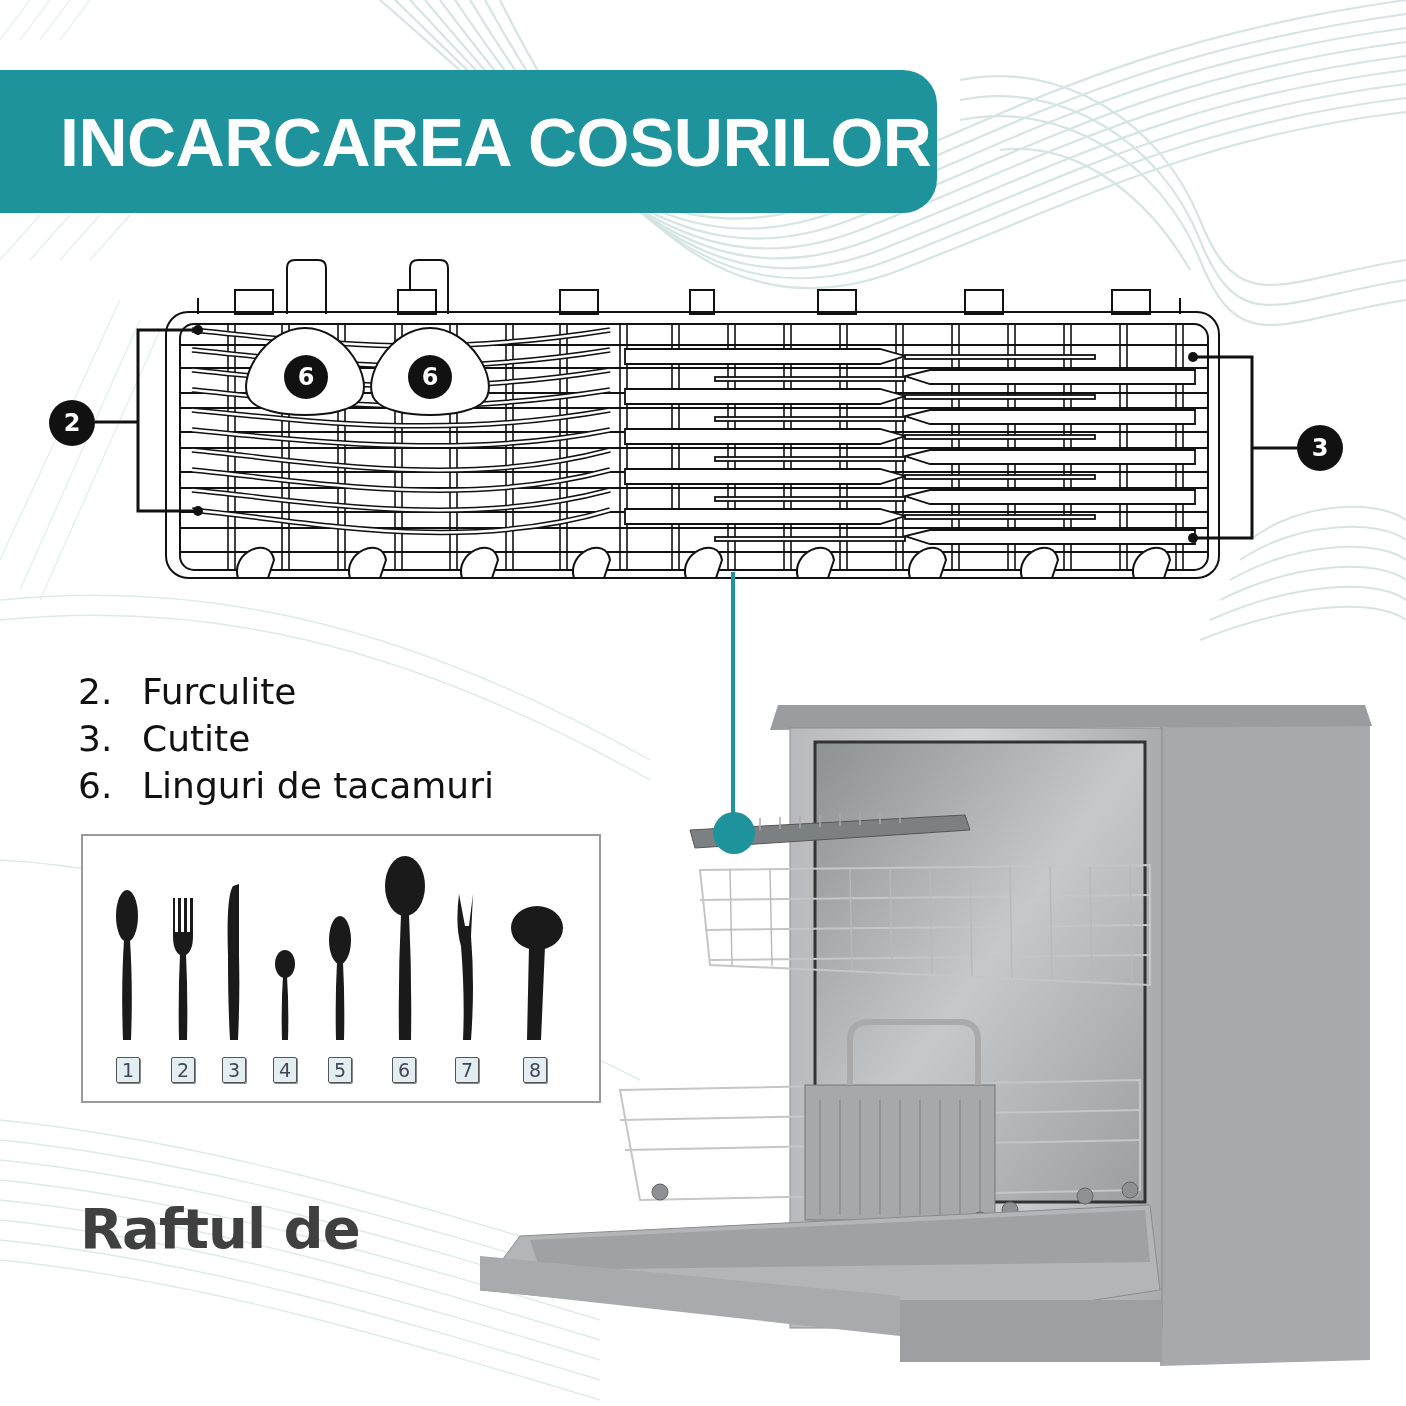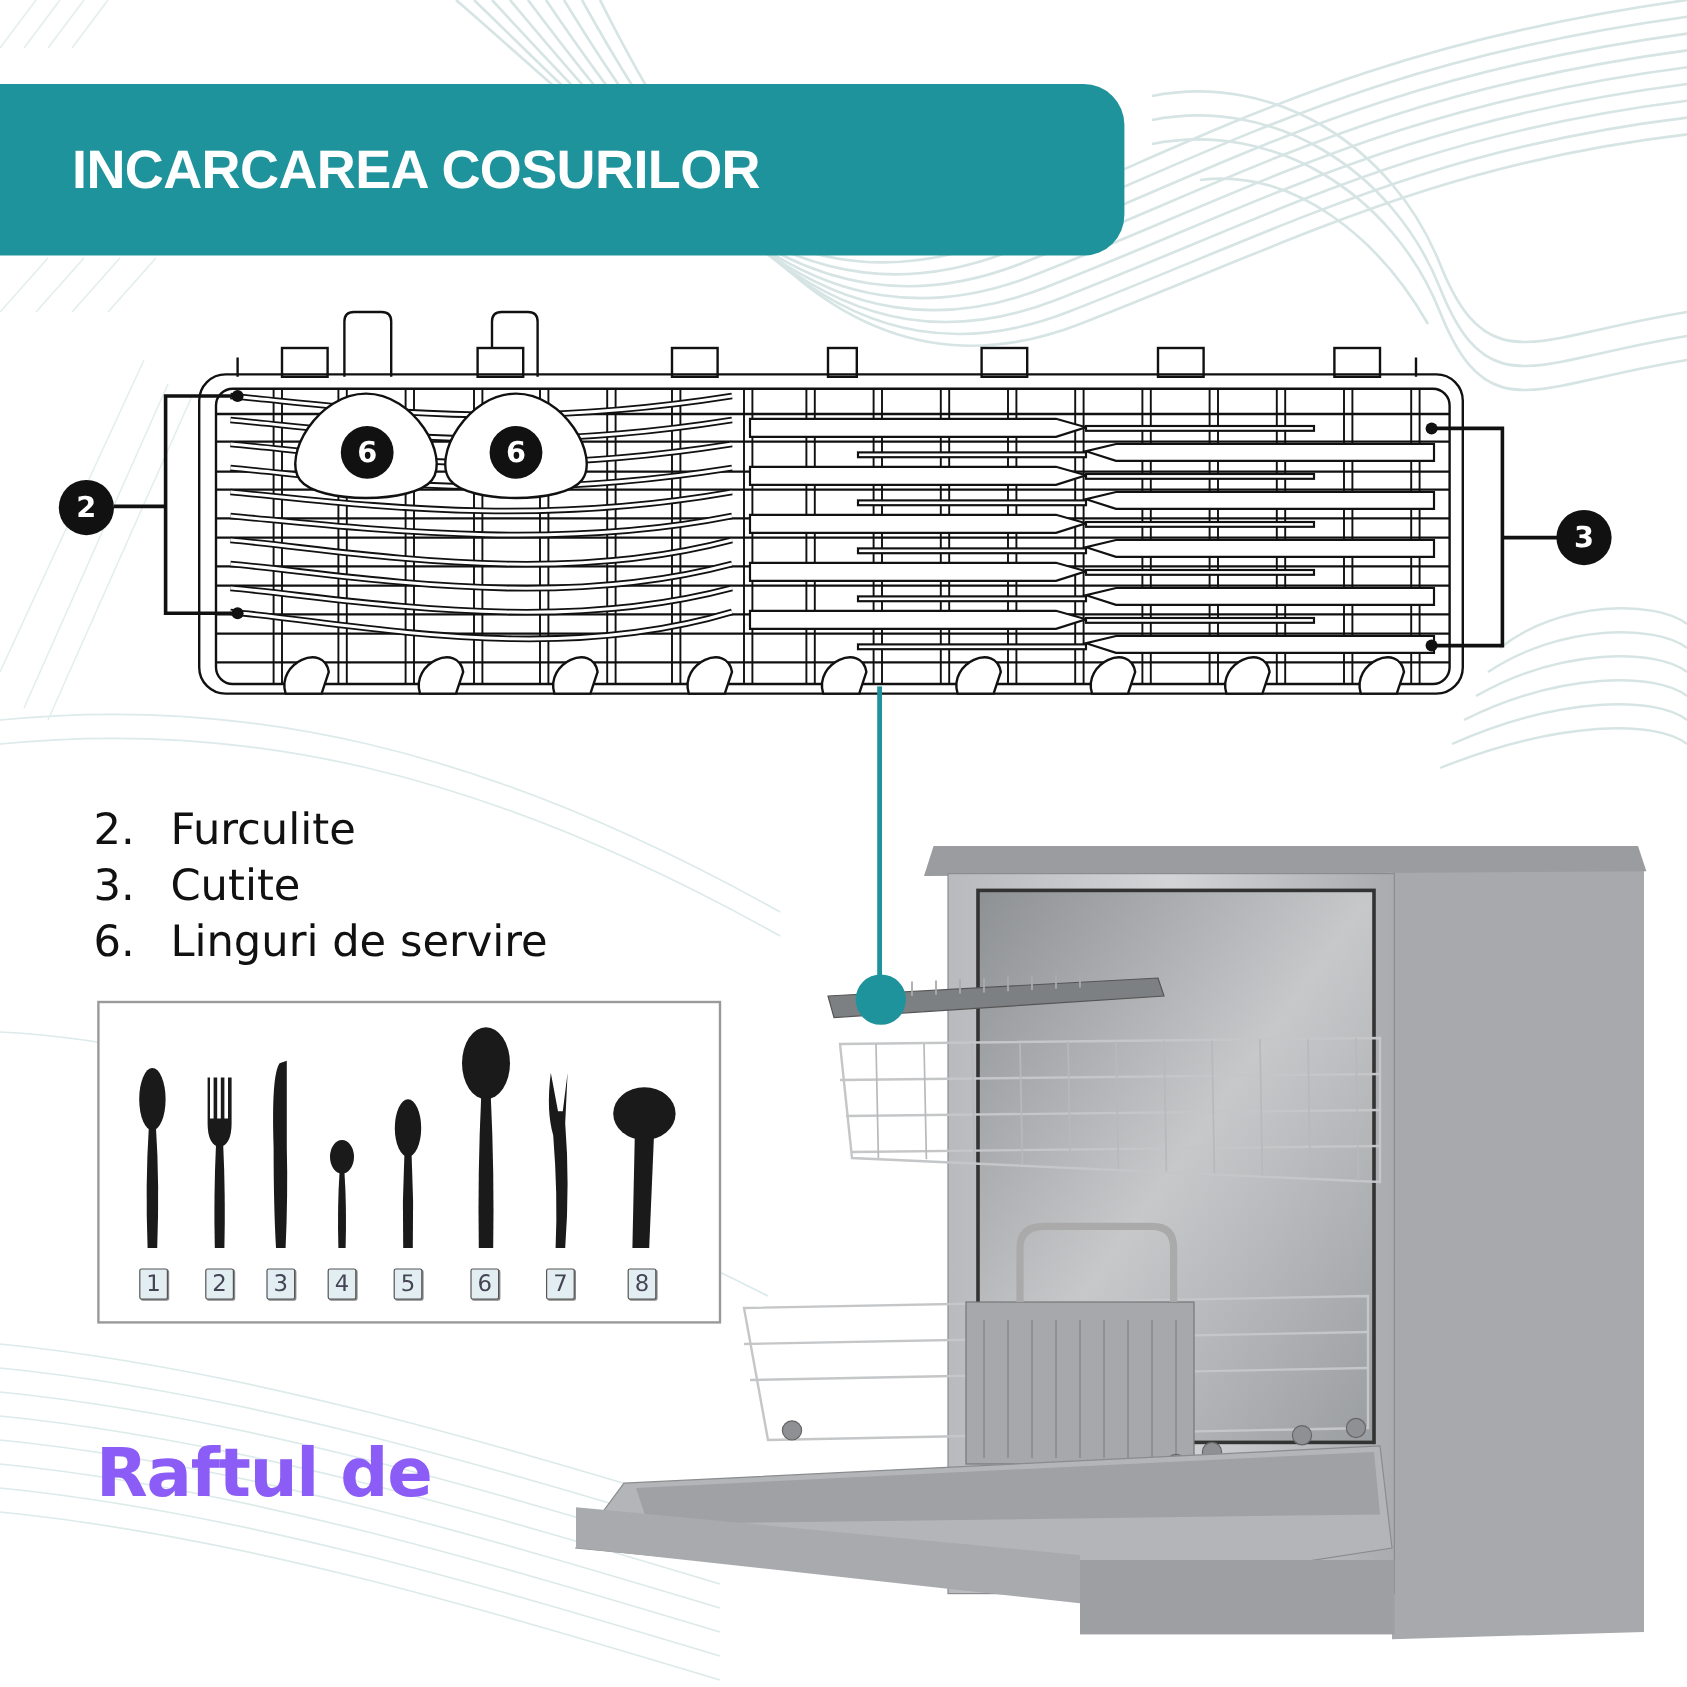--- a/index.html
+++ b/index.html
@@ -7,21 +7,21 @@
   body { position: relative; font-family: "Liberation Sans", "DejaVu Sans", sans-serif; color: #111; }
 
   .bg-waves { position: absolute; left: 0; top: 0; width: 1406px; height: 1406px; z-index: 0; }
 
   .title-banner {
     position: absolute; left: 0; top: 70px; width: 937px; height: 143px;
     background: #1f939c; border-radius: 0 34px 34px 0; z-index: 2;
     display: flex; align-items: center;
   }
   .title-text {
-    margin-left: 60px; color: #ffffff; font-weight: bold; font-size: 45px; letter-spacing: -0.5px;
+    margin-left: 60px; color: #ffffff; font-weight: bold; font-size: 68px; letter-spacing: -0.5px;
     font-family: "Liberation Sans", sans-serif;
   }
 
   .rack-diagram { position: absolute; left: 0; top: 250px; width: 1406px; height: 340px; z-index: 2; }
 
   .callout {
     position: absolute; width: 46px; height: 46px; border-radius: 50%;
     background: #111; color: #fff; font-weight: bold; font-size: 24px;
     display: flex; align-items: center; justify-content: center; z-index: 3;
     font-family: "DejaVu Sans", sans-serif;
@@ -37,21 +37,21 @@
   }
   .cutlery-num {
     position: absolute; width: 24px; height: 26px; border: 1.5px solid #555;
     background: #e2eef2; border-radius: 2px; font-size: 19px; color: #445;
     display: flex; align-items: center; justify-content: center;
     font-family: "DejaVu Sans", sans-serif; top: 221px; box-shadow: 1px 1px 0 #888;
   }
 
   .section-label {
     position: absolute; left: 80px; top: 1200px; z-index: 3;
-    font-weight: bold; font-size: 56px; line-height: 58px; color: #8b5cf6;
+    font-weight: bold; font-size: 56px; line-height: 58px; color: #404040;
     font-family: "DejaVu Sans", sans-serif; letter-spacing: -1px;
   }
 
   .dishwasher { position: absolute; left: 470px; top: 690px; width: 936px; height: 716px; z-index: 2; }
 
   .teal-connector { position: absolute; left: 731px; top: 572px; width: 4px; height: 250px; background: #1f939c; z-index: 4; }
   .teal-dot { position: absolute; left: 713px; top: 812px; width: 42px; height: 42px; border-radius: 50%; background: #1f939c; z-index: 5; }
 </style>
 </head>
 <body>
@@ -270,21 +270,21 @@
   <div class="legend-item">
     <span class="legend-num">2.</span>
     <span>Furculite</span>
   </div>
   <div class="legend-item">
     <span class="legend-num">3.</span>
     <span>Cutite</span>
   </div>
   <div class="legend-item">
     <span class="legend-num">6.</span>
-    <span>Linguri de servire</span>
+    <span>Linguri de tacamuri</span>
   </div>
 </div>
 
 <div class="cutlery-box">
   <svg width="520" height="220" viewBox="0 0 520 220" style="position:absolute;left:0;top:0;">
     <g fill="#1a1a1a">
 
       <g>
           <ellipse cx="44" cy="80" rx="11" ry="26"></ellipse>
           <path d="M41 104 Q38 150 40 204 H48 Q50 150 47 104 Z"></path>

